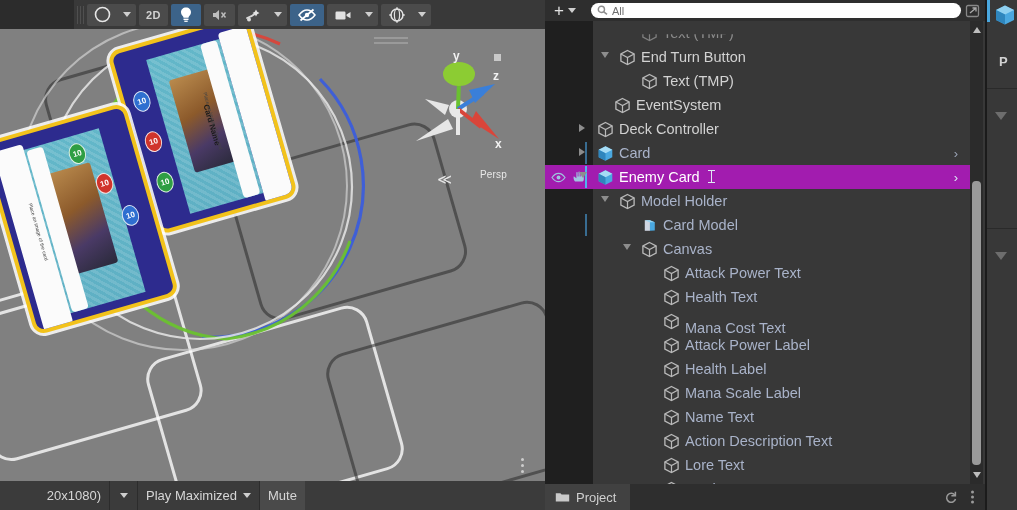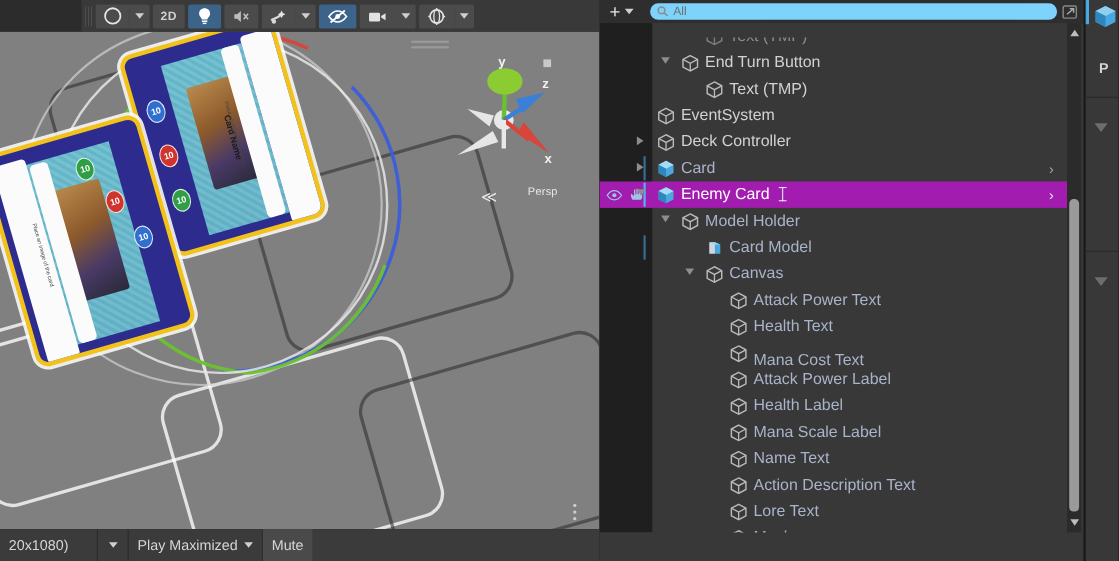--- a/index.html
+++ b/index.html
@@ -136,21 +136,21 @@
     background: #383838;
   }
   #hier-toolbar {
     position: absolute; left: 0; top: 0; width: 440px; height: 21px;
     background: #2e2e2e; display: flex; align-items: center; padding: 0 4px;
   }
   #plus-btn { display: flex; align-items: center; gap: 4px; padding: 0 5px; }
   #plus-glyph { color: #e2e2e2; font-size: 17px; line-height: 14px; font-weight: 300; }
   #hier-search {
     flex: 1; height: 15px; margin-left: 10px; margin-right: 4px;
-    background: #7dd3fc; border-radius: 8px;
+    background: #ffffff; border-radius: 8px;
     display: flex; align-items: center; padding: 0 6px; gap: 4px;
   }
   #hier-search-ph { color: #6f6f6f; font-size: 11px; }
   #hier-expand-icon { width: 16px; height: 14px; margin-left: auto; }
 
   #hier-body {
     position: absolute; left: 0; top: 21px; width: 440px; height: 463px;
     background: #383838; overflow: hidden;
   }
   #hier-gutter {
@@ -400,21 +400,21 @@
       <span id="persp-label">Persp</span>
 
       <div id="scene-kebab">
         <i></i>
           <i></i>
           <i></i>
       </div>
     </div>
 
     <div id="game-statusbar">
-      <div class="sb-item" style="width:89px;">
+      <div class="sb-item" style="width:110px;justify-content:flex-end;">
         <span>20x1080)</span>
       </div>
       <div class="sb-item" style="width:28px; justify-content:center; border-right:1px solid #2c2c2c;">
         <span class="caret-d"></span>
       </div>
       <div class="sb-item">
         <span>Play Maximized</span>
         <span class="caret-d"></span>
       </div>
       <div class="sb-item raised" style="border-right:none;">
@@ -463,21 +463,21 @@
               </svg></span>
             <span class="lbl" style="left:96px;">End Turn Button</span>
           </div>
           <div class="hrow white-lbl" style="top: 48px; position: absolute; left: 0px; width: 425px;">
             <span class="cube" style="left:96px;"><svg viewBox="0 0 18 18">
                 <path d="M9 1.6L16 5.3v7.4L9 16.4 2 12.7V5.3z" fill="none" stroke="#b9b9b9" stroke-width="1.4"></path>
                 <path d="M2 5.3L9 9l7-3.7M9 9v7.4" fill="none" stroke="#b9b9b9" stroke-width="1.3"></path>
               </svg></span>
             <span class="lbl" style="left:118px;">Text (TMP)</span>
           </div>
-          <div class="hrow white-lbl" style="top: 72px; position: absolute; left: 0px; width: 425px; padding-left: 12px;">
+          <div class="hrow white-lbl" style="top: 72px; position: absolute; left: 17px; width: 425px; padding-left: 12px;">
             <span class="cube" style="left:52px;"><svg viewBox="0 0 18 18">
                 <path d="M9 1.6L16 5.3v7.4L9 16.4 2 12.7V5.3z" fill="none" stroke="#b9b9b9" stroke-width="1.4"></path>
                 <path d="M2 5.3L9 9l7-3.7M9 9v7.4" fill="none" stroke="#b9b9b9" stroke-width="1.3"></path>
               </svg></span>
             <span class="lbl" style="left:74px;">EventSystem</span>
           </div>
           <div class="hrow white-lbl" style="top: 96px; position: absolute; left: 0px; width: 425px;">
             <span class="twisty closed" style="left:34px;">
               <i></i>
             </span>
@@ -626,20 +626,39 @@
           </div>
         </div>
     </div>
 
     <div id="hier-scroll">
       <div class="arrow-up"></div>
       <div id="hier-thumb"></div>
       <div class="arrow-dn"></div>
     </div>
 
+    <div id="project-bar">
+      <div id="project-tab">
+        <svg width="15" height="12" viewBox="0 0 15 12">
+          <path d="M0.8 2.2h4.6l1.2 1.4h7.6v7H0.8z" fill="#c9c9c9"></path>
+        </svg>
+        <span>Project</span>
+      </div>
+      <div id="project-right">
+        <svg width="14" height="14" viewBox="0 0 14 14">
+          <path d="M11 5.5A4.5 4.5 0 1 0 11.5 9" fill="none" stroke="#9a9a9a" stroke-width="1.5"></path>
+          <path d="M11.4 1.8v4h-4" fill="none" stroke="#9a9a9a" stroke-width="1.5"></path>
+        </svg>
+        <svg width="5" height="16" viewBox="0 0 5 16">
+          <circle cx="2.5" cy="3" r="1.5" fill="#9a9a9a"></circle>
+          <circle cx="2.5" cy="8" r="1.5" fill="#9a9a9a"></circle>
+          <circle cx="2.5" cy="13" r="1.5" fill="#9a9a9a"></circle>
+        </svg>
+      </div>
+    </div>
   </div>
 
   <div id="inspector">
     <div id="insp-accent"></div>
     <svg id="insp-cube" viewBox="0 0 22 22">
       <path d="M11 1.5L20 6v10l-9 4.5L2 16V6z" fill="#4aa8e0"></path>
       <path d="M11 1.5L20 6l-9 4.5L2 6z" fill="#8fd0f0"></path>
       <path d="M2 6l9 4.5V20.5L2 16z" fill="#2f86bd"></path>
     </svg>
     <span id="insp-p">P</span>

